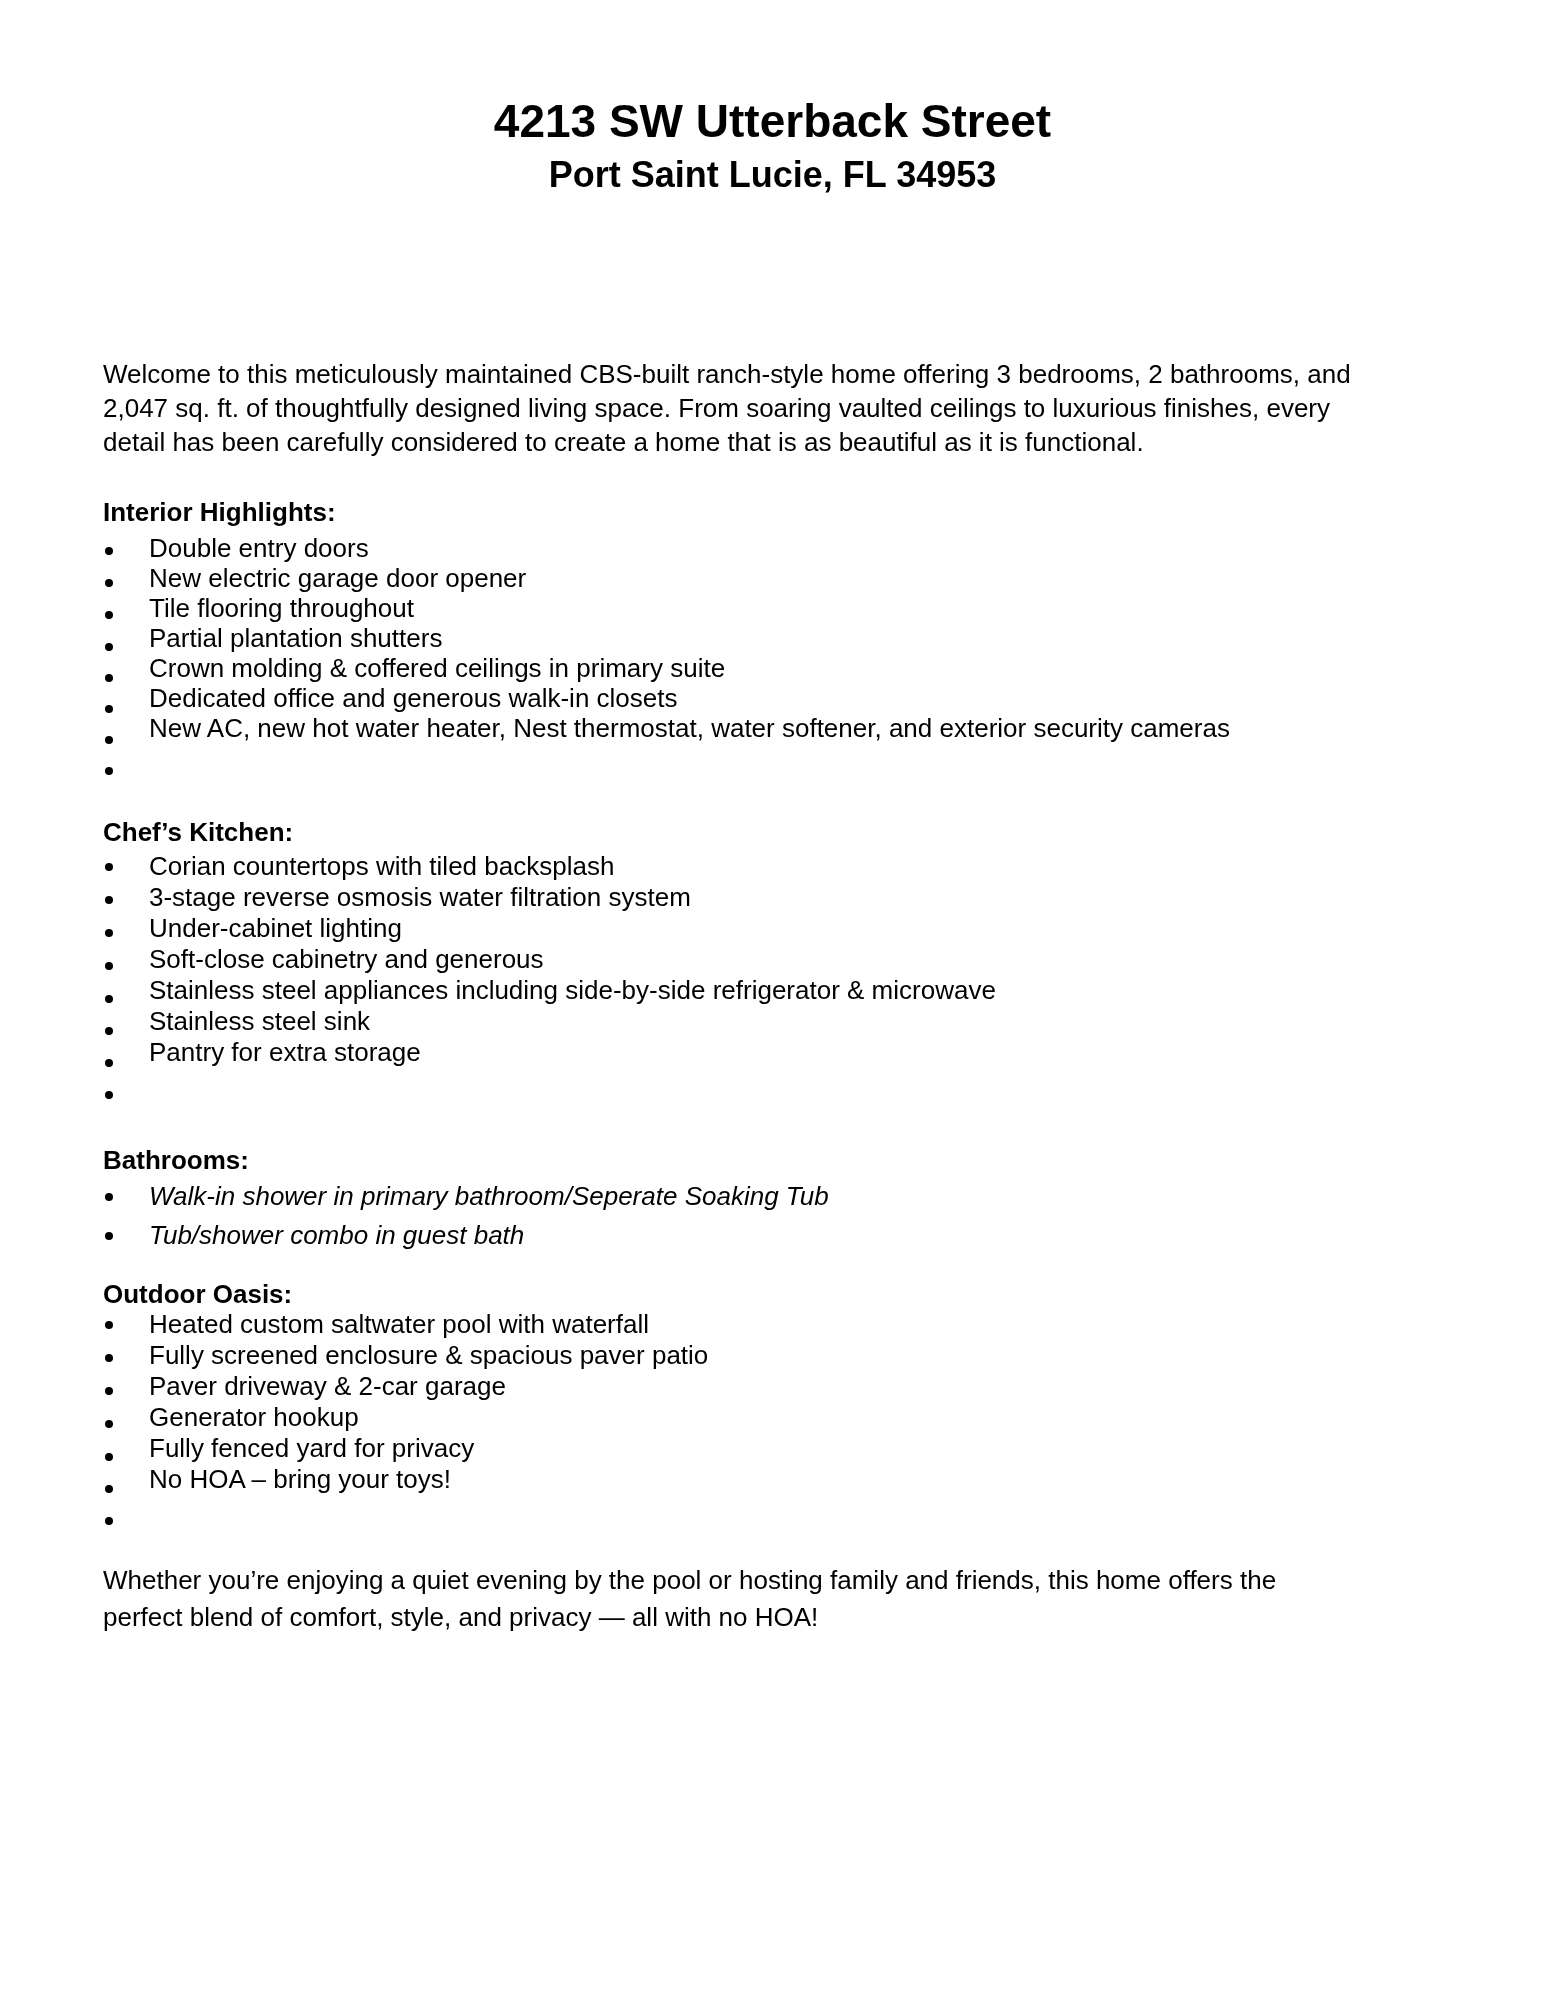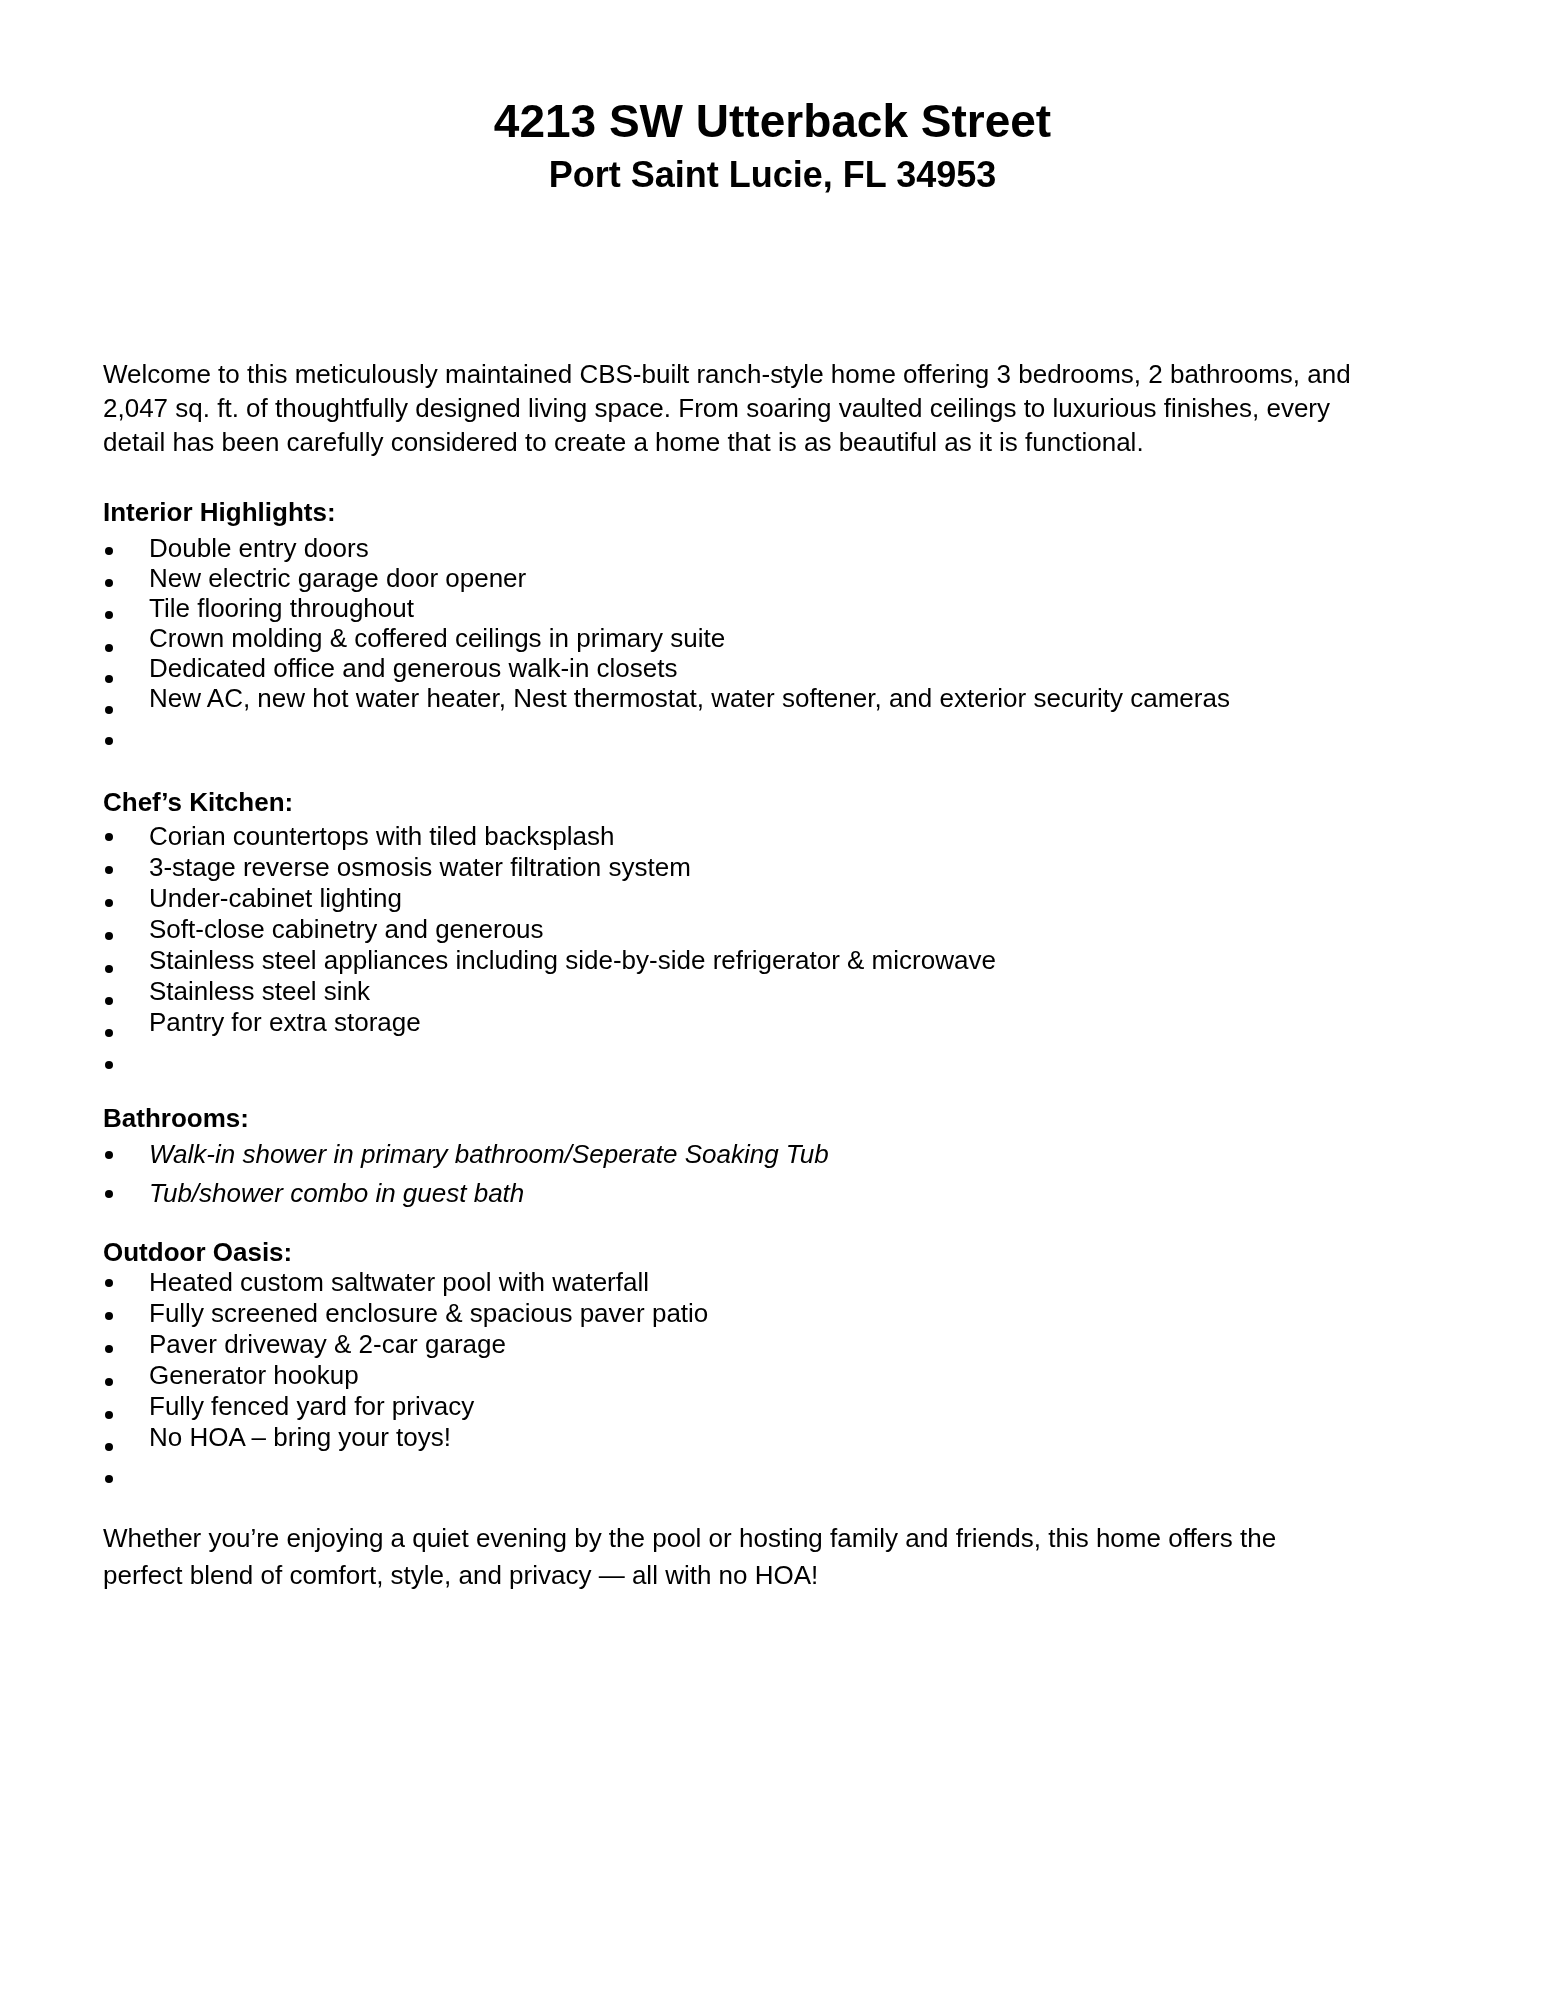--- a/index.html
+++ b/index.html
@@ -52,21 +52,21 @@
     line-height: 37px;
   }
   .section-heading {
     margin: 0;
     font-size: 26px;
     line-height: 34px;
     font-weight: 700;
   }
   .mt-interior  { margin-top: 36px; }
   .mt-kitchen   { margin-top: 42px; }
-  .mt-bathrooms { margin-top: 32px; }
+  .mt-bathrooms { margin-top: 44px; }
   .mt-outdoor   { margin-top: 24px; line-height: 30px; }
   .list {
     margin: 0;
     padding: 0;
   }
   .list-interior  { margin-top: 4px; }
   .list-kitchen   { margin-top: 2px; }
   .list-bathrooms { margin-top: 0; font-style: italic; }
   .list-outdoor   { margin-top: 0; }
   .li {
@@ -111,20 +111,24 @@
         <span>Double entry doors</span>
       </div>
     <div class="li" style="--d:5px">
         <span class="bullet"></span>
         <span>New electric garage door opener</span>
       </div>
     <div class="li" style="--d:7px">
         <span class="bullet"></span>
         <span>Tile flooring throughout</span>
       </div>
+    <div class="li" style="--d:9px">
+        <span class="bullet"></span>
+        <span>Partial plantation shutters</span>
+      </div>
     <div class="li" style="--d:10px">
         <span class="bullet"></span>
         <span>Crown molding &amp; coffered ceilings in primary suite</span>
       </div>
     <div class="li" style="--d:11px">
         <span class="bullet"></span>
         <span>Dedicated office and generous walk-in closets</span>
       </div>
     <div class="li" style="--d:12px">
         <span class="bullet"></span>

